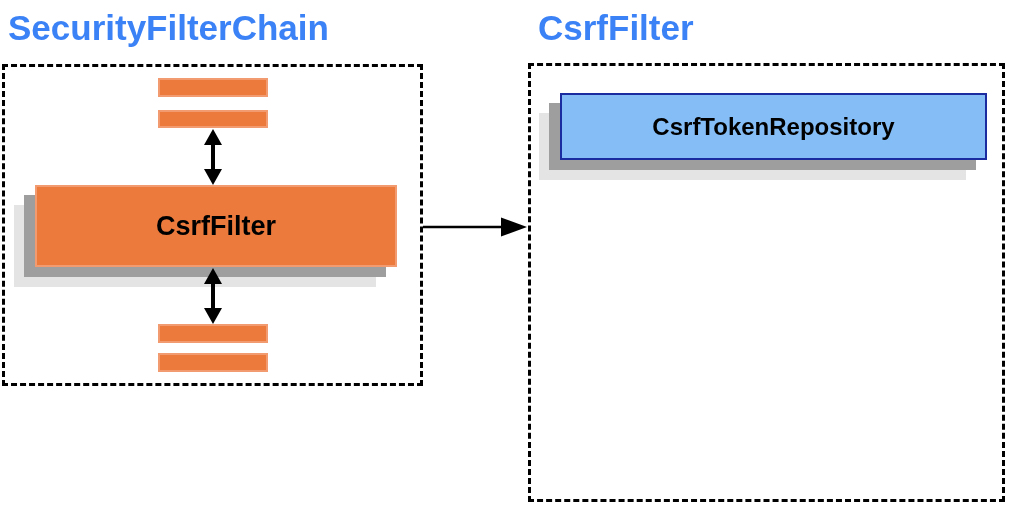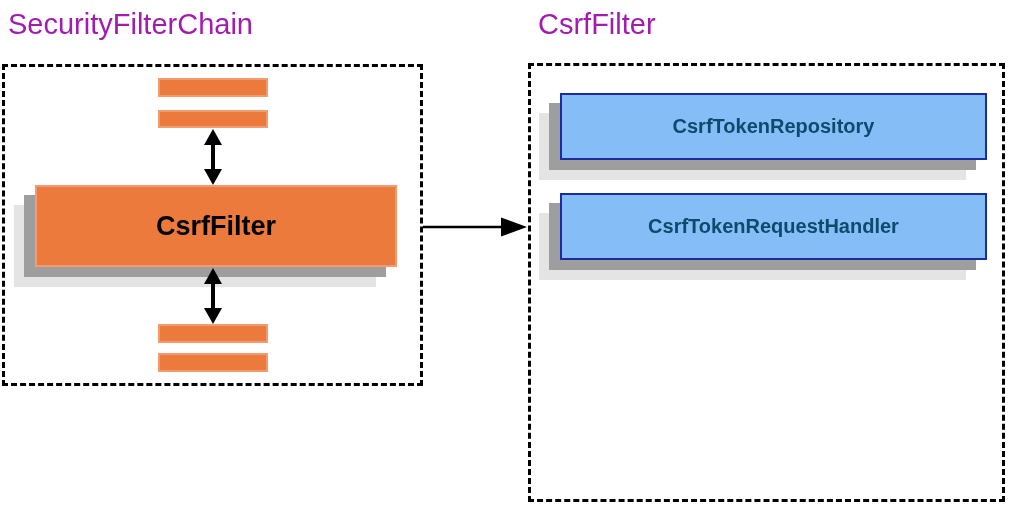--- a/index.html
+++ b/index.html
@@ -6,23 +6,23 @@
   .canvas {
     position: relative;
     width: 1010px;
     height: 505px;
     background: #ffffff;
     font-family: "Liberation Sans", sans-serif;
     overflow: hidden;
   }
   .panel-title {
     position: absolute;
-    font-size: 29px;
-    font-weight: normal;
-    color: #a21caf;
+    font-size: 35px;
+    font-weight: bold;
+    color: #3b82f6;
     white-space: nowrap;
   }
   .dashed-box {
     position: absolute;
     border: 3px dashed #000000;
     box-sizing: border-box;
     background: transparent;
   }
   .orange-bar {
     position: absolute;
@@ -52,23 +52,23 @@
     height: 67px;
     background: #85BEF7;
     border: 2px solid #1B2CA0;
     box-sizing: border-box;
     box-shadow: -11px 10px 0 #9E9E9E, -21px 20px 0 #E4E4E4;
     display: flex;
     align-items: center;
     justify-content: center;
   }
   .blue-box .label {
-    font-size: 20px;
+    font-size: 24px;
     font-weight: bold;
-    color: #0c4a6e;
+    color: #000000;
   }
   .arrow-svg { position: absolute; }
 </style>
 </head>
 <body>
 
 <div class="canvas">
 
   <div class="panel-title" style="left:8px; top:8px;">SecurityFilterChain</div>
 
@@ -103,20 +103,17 @@
     <line x1="1" y1="12" x2="80" y2="12" stroke="#000000" stroke-width="2.5"></line>
     <polygon points="105,12 79,2.5 79,21.5" fill="#000000"></polygon>
   </svg>
 
   <div class="dashed-box" style="left:528px; top:63px; width:477px; height:439px;">
 
     <div class="blue-box" style="top:27px;">
       <span class="label">CsrfTokenRepository</span>
     </div>
 
-    <div class="blue-box" style="top:127px;">
-      <span class="label">CsrfTokenRequestHandler</span>
-    </div>
 
 
   </div>
 
 </div>
 
 </body></html>

